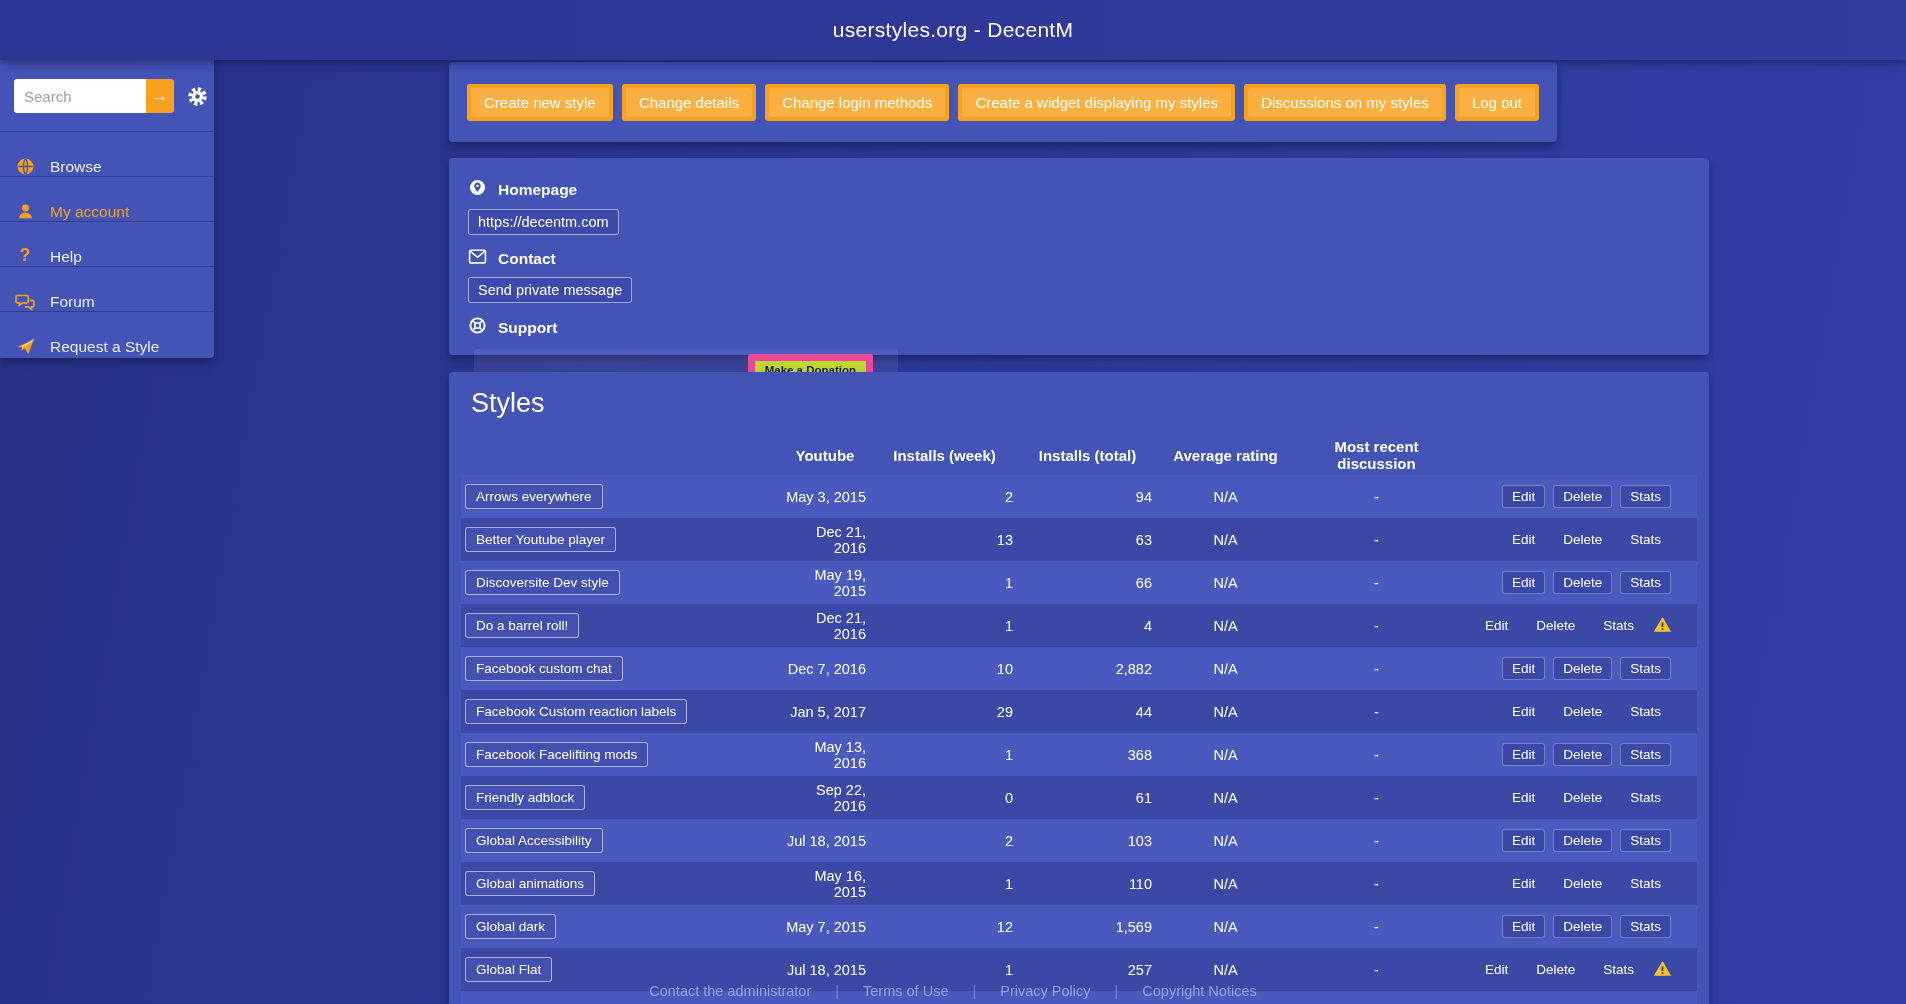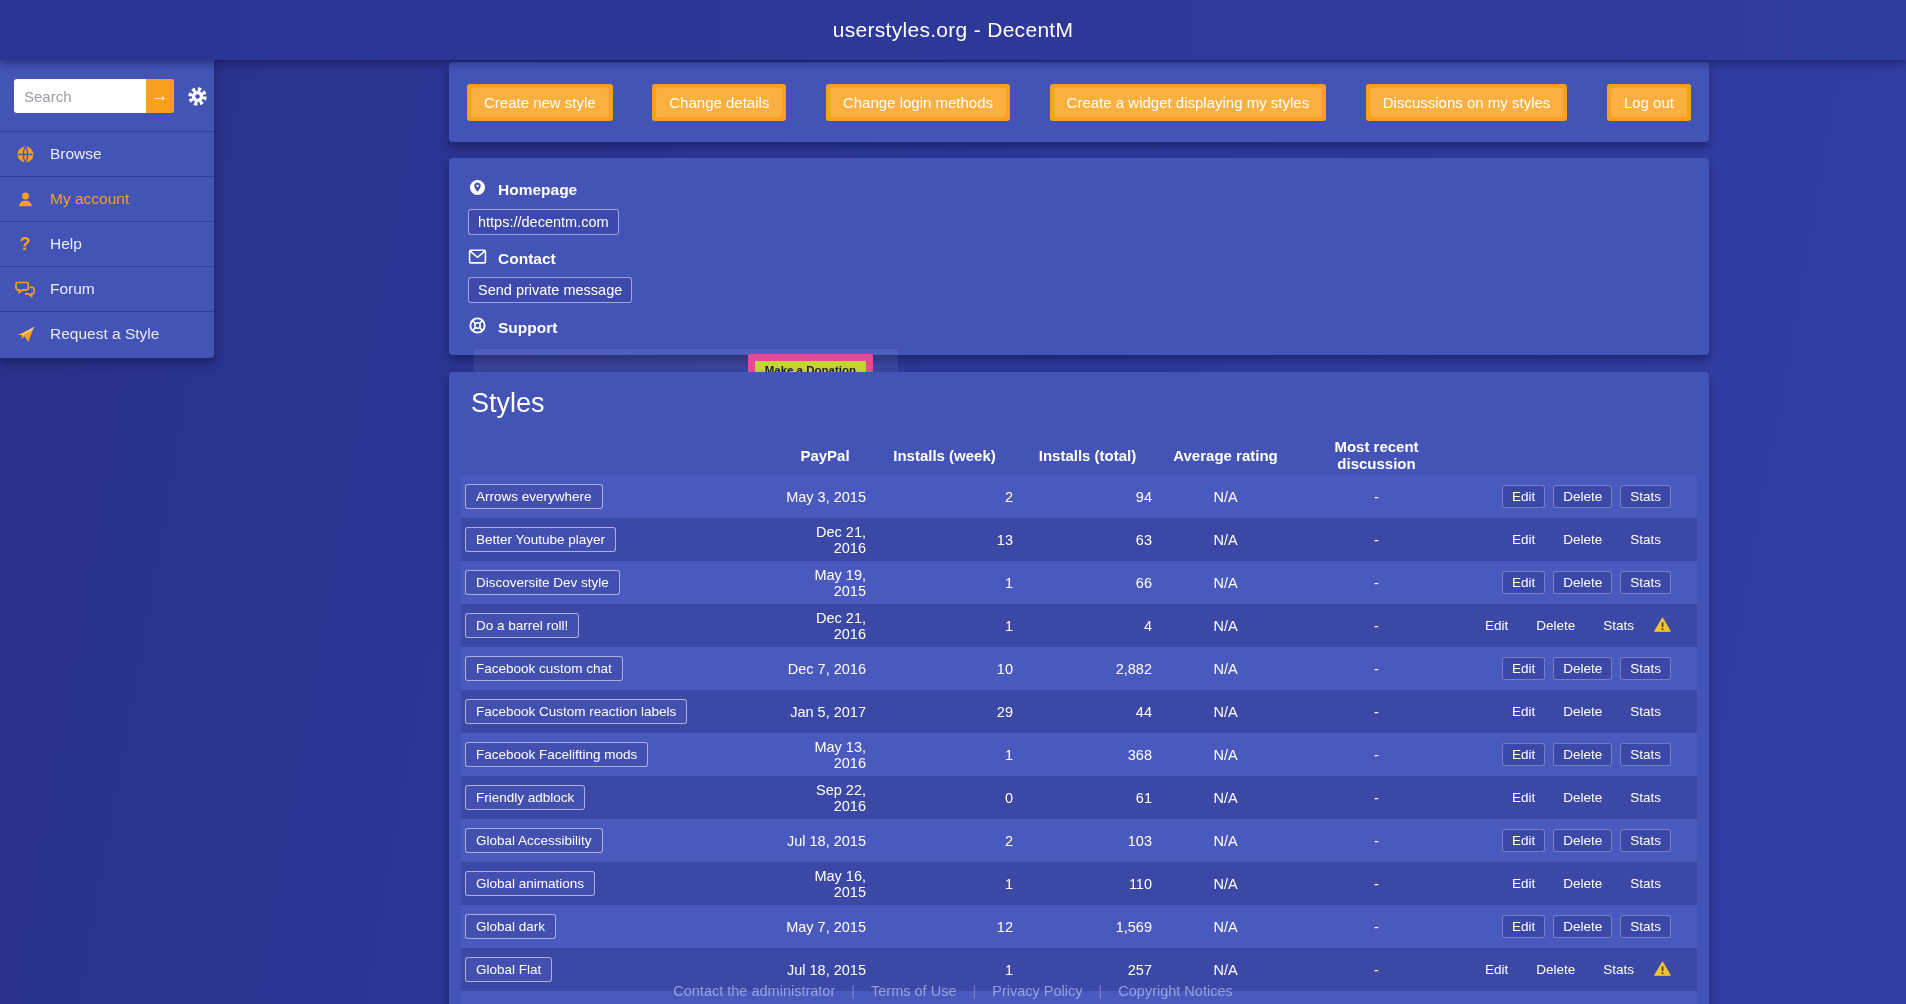--- a/index.html
+++ b/index.html
@@ -21,28 +21,28 @@
   
   .sidebar{left:0;top:60px;width:214px;height:298px;border-radius:0 0 4px 0;}
   .search-row{display:flex;align-items:center;padding:19px 14px 18px 14px;}
   .search-input{width:112px;flex:1;height:34px;border:none;border-radius:3px 0 0 3px;
     padding:0 10px;font-size:15px;color:#444;outline:none;background:#fff;
     font-family:"Liberation Sans",sans-serif;}
   .search-input::placeholder{color:#9aa0a6;}
   .search-btn{width:33px;height:34px;background:#f9a11d;border:none;
     border-radius:0 3px 3px 0;color:#fff;font-size:16px;cursor:pointer;line-height:1;}
   .gear-wrap{margin-left:13px;display:flex;align-items:center;}
-  .nav-item{height:44px;display:flex;align-items:center;gap:15px;padding:0 15px;
+  .nav-item{height:44px;display:flex;align-items:flex-end;gap:15px;padding:0 15px;
     border-top:1px solid rgba(18,24,80,.35);color:#e9ecfa;font-size:15.5px;cursor:pointer;}
   .nav-item.active{color:#f9a11d;}
   .nav-ic{width:20px;display:flex;justify-content:center;}
   .q-glyph{color:#f9a11d;font-weight:bold;font-size:18px;}
 
   
-  .actions-card{left:449px;top:62px;width:1260px;height:80px;box-sizing:border-box;
+  .actions-card{left:449px;top:62px;width:1108px;height:80px;box-sizing:border-box;
     display:flex;align-items:center;justify-content:space-between;padding:0 18px;}
   .action-btn{background:#f9a11d;border:none;border-radius:3px;padding:4px;cursor:pointer;}
   .action-btn span{display:block;background:rgba(255,255,255,.16);border-radius:2px;
     padding:6px 13px;color:#fff;font-size:15px;white-space:nowrap;}
 
   
   .info-card{left:449px;top:158px;width:1260px;height:197px;box-sizing:border-box;
     padding:12px 19px;color:#fff;}
   .info-label{display:flex;align-items:center;gap:11px;font-weight:bold;
     font-size:15.5px;margin-top:13px;}
@@ -73,21 +73,21 @@
   .c-actions{text-align:right;padding-right:26px;white-space:nowrap;}
   .name-pill{display:inline-block;background:#4350b0;border:1px solid rgba(255,255,255,.55);
     border-radius:3px;padding:4px 10px;font-size:13.5px;color:#fff;text-decoration:none;cursor:pointer;}
   .row-action{display:inline-block;margin-left:8px;padding:3px 9px;font-size:13.5px;
     color:#fff;border-radius:3px;border:1px solid transparent;text-decoration:none;cursor:pointer;}
   tr.light .row-action{background:#3c48a8;border-color:rgba(255,255,255,.3);}
   .warn-icon{display:inline-block;margin-left:10px;vertical-align:-2px;}
 
   
   .page-footer{position:absolute;left:0;right:0;top:983px;z-index:3;
-    display:flex;justify-content:center;gap:16px;align-items:center;
+    display:flex;justify-content:center;gap:24px;align-items:center;
     color:rgba(203,212,250,.55);font-size:14.5px;text-align:right;}
   .page-footer .sep{color:rgba(203,212,250,.35);}
   .page-footer a{color:rgba(203,212,250,.6);text-decoration:none;cursor:pointer;}
 </style>
 </head>
 <body>
 
 <div class="topbar">
   <h1>userstyles.org - DecentM</h1>
 </div>
@@ -221,21 +221,21 @@
         <col class="col-upd">
         <col class="col-week">
       <col class="col-total">
         <col class="col-rate">
         <col class="col-disc">
         <col>
     </colgroup>
     <thead>
       <tr>
         <th></th>
-        <th class="h-c">PayPal</th>
+        <th class="h-c">Youtube</th>
         <th class="h-c">Installs (week)</th>
         <th class="h-c">Installs (total)</th>
         <th class="h-c">Average rating</th>
         <th class="h-c">Most recent discussion</th>
         <th></th>
       </tr>
     </thead>
     <tbody>
         <tr class="light">
     <td class="c-name"><a class="name-pill">Arrows everywhere</a></td>

